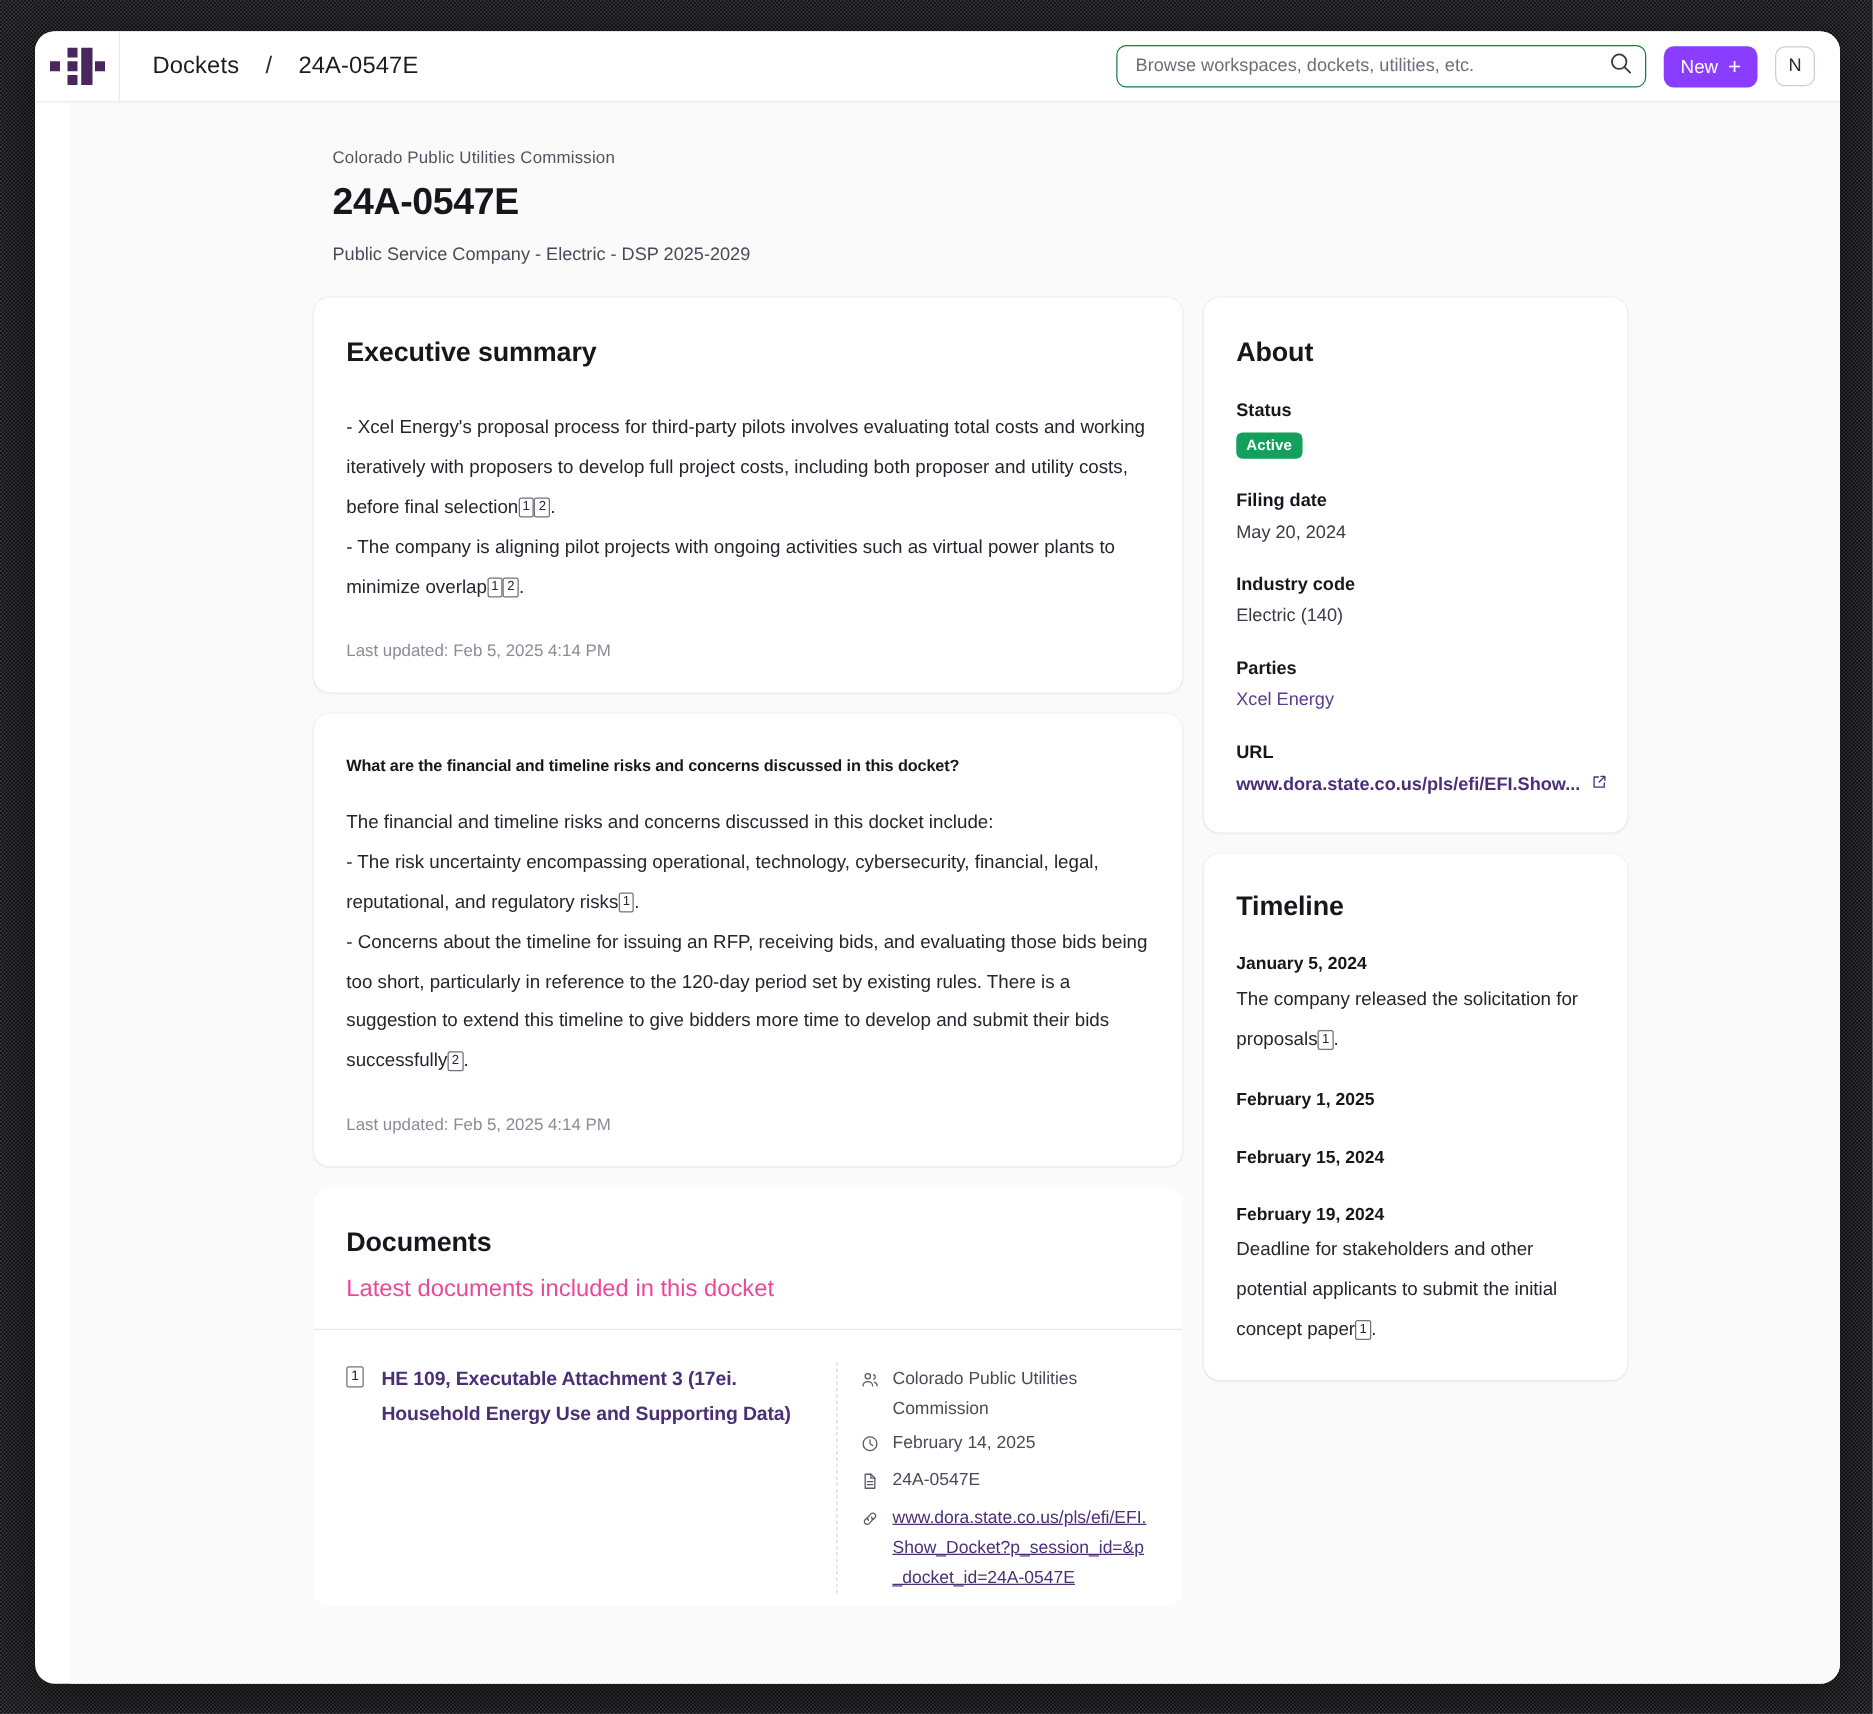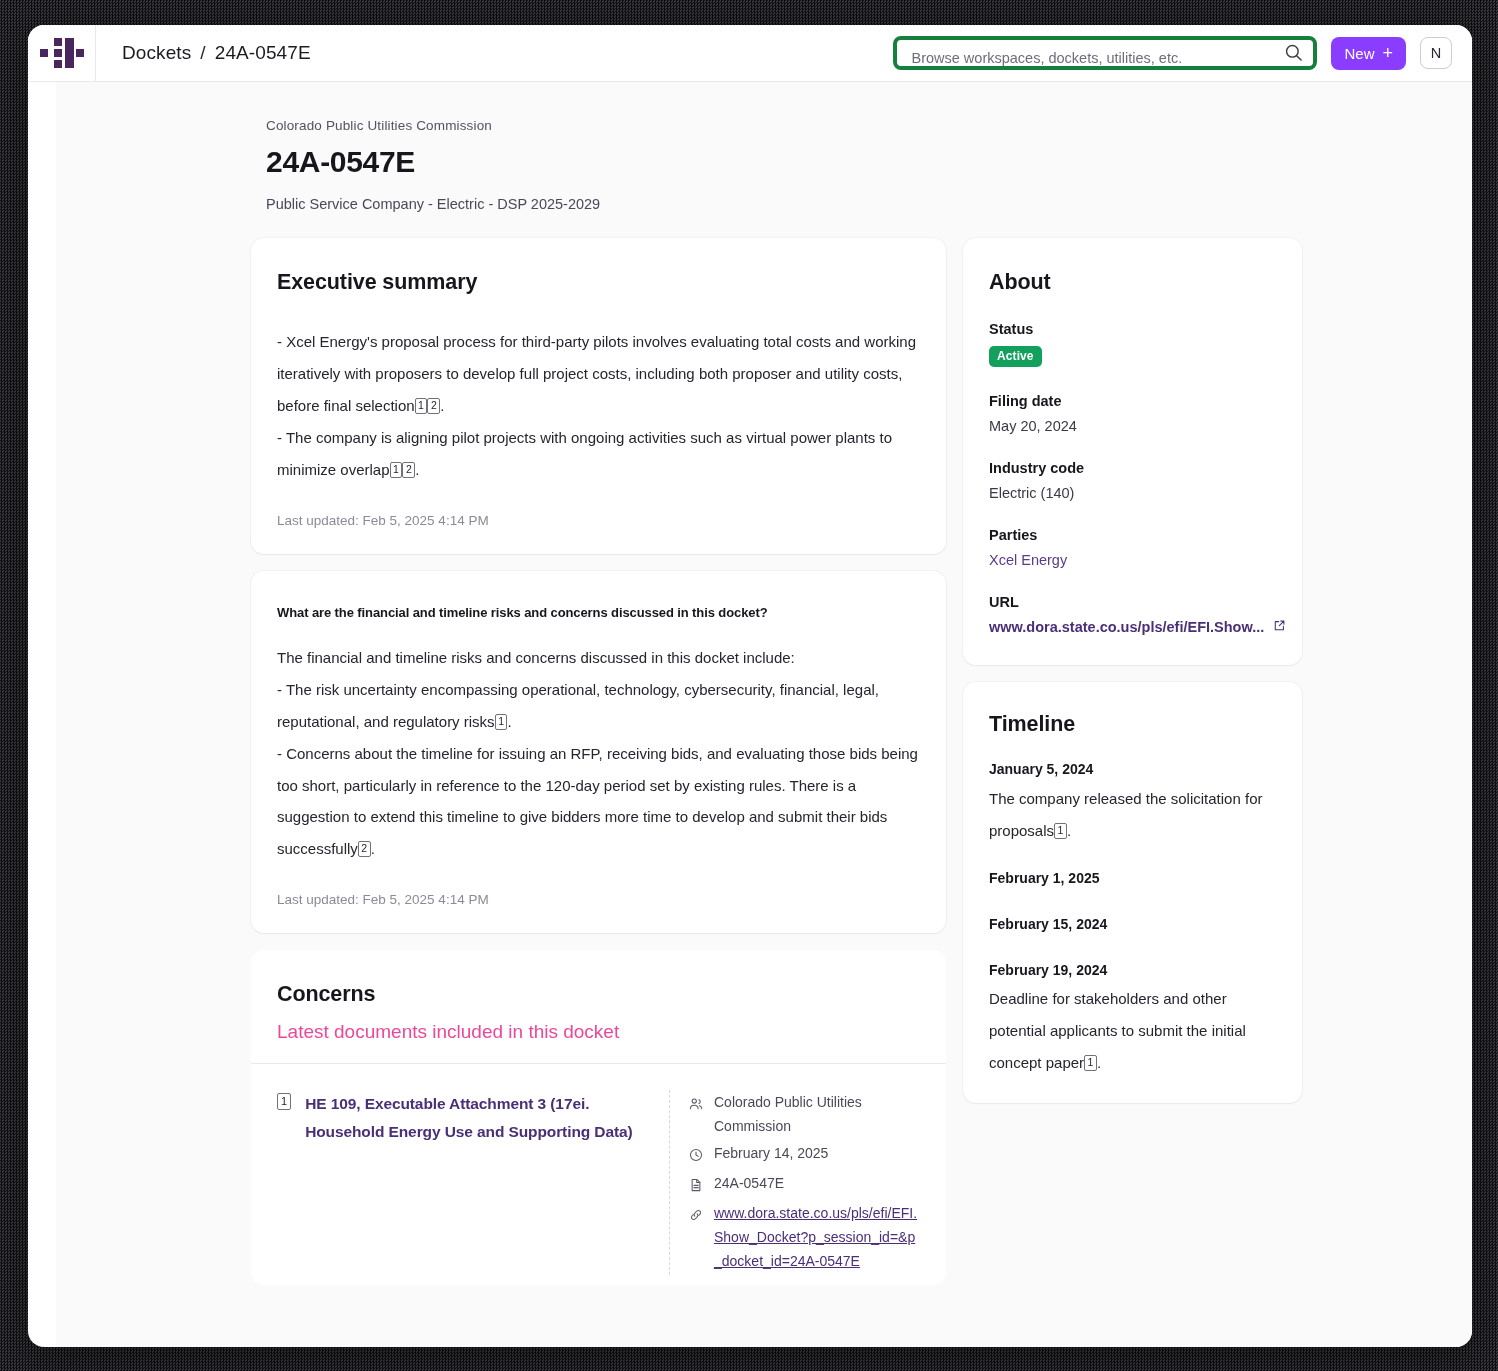--- a/index.html
+++ b/index.html
@@ -55,44 +55,44 @@
     align-items: center;
     justify-content: center;
     border-right: 1px solid #e9e8ee;
     flex: 0 0 68px;
   }
   #logo-cell svg { display: block; }
 
   #breadcrumb {
     display: flex;
     align-items: baseline;
-    gap: 9px;
+    gap: 21px;
     padding-left: 26px;
     font-size: 19px;
     color: #1c1b22;
     letter-spacing: .1px;
   }
   #breadcrumb .sep { color: #2a2933; }
   .crumb-link { cursor: pointer; }
 
   #topbar-right {
     margin-left: auto;
     display: flex;
     align-items: center;
     gap: 14px;
     padding-right: 20px;
   }
 
   #search-box {
     width: 424px;
     height: 34px;
-    border: 4px solid #15803d;
+    border: 1px solid #15803d;
     border-radius: 8px;
     display: flex;
-    align-items: flex-end;
+    align-items: center;
     padding: 0 10px 0 14px;
     background: #fff;
   }
   #search-input {
     flex: 1;
     border: 0;
     outline: none;
     font-family: "Liberation Sans", sans-serif;
     font-size: 14.5px;
     color: #2a2933;
@@ -412,21 +412,21 @@
               <p>The financial and timeline risks and concerns discussed in this docket include:</p>
               <p><span>- The risk uncertainty encompassing operational, technology, cybersecurity, financial, legal, reputational, and regulatory risks</span><span class="cite">1</span><span>.</span></p>
               <p><span>- Concerns about the timeline for issuing an RFP, receiving bids, and evaluating those bids being too short, particularly in reference to the 120-day period set by existing rules. There is a suggestion to extend this timeline to give bidders more time to develop and submit their bids successfully</span><span class="cite">2</span><span>.</span></p>
             </div>
             <div class="last-updated">Last updated: Feb 5, 2025 4:14 PM</div>
           </div>
         </div>
 
         <div class="card flat" id="documents-section">
           <div class="doc-head">
-            <div class="card-title">Concerns</div>
+            <div class="card-title">Documents</div>
             <div id="doc-subtitle">Latest documents included in this docket</div>
           </div>
           <div id="doc-divider"></div>
 
           <div class="doc-row">
             <div class="doc-left">
               <span class="doc-num">1</span>
               <span class="doc-title">HE 109, Executable Attachment 3 (17ei. Household Energy Use and Supporting Data)</span>
             </div>
             <div class="doc-right">

